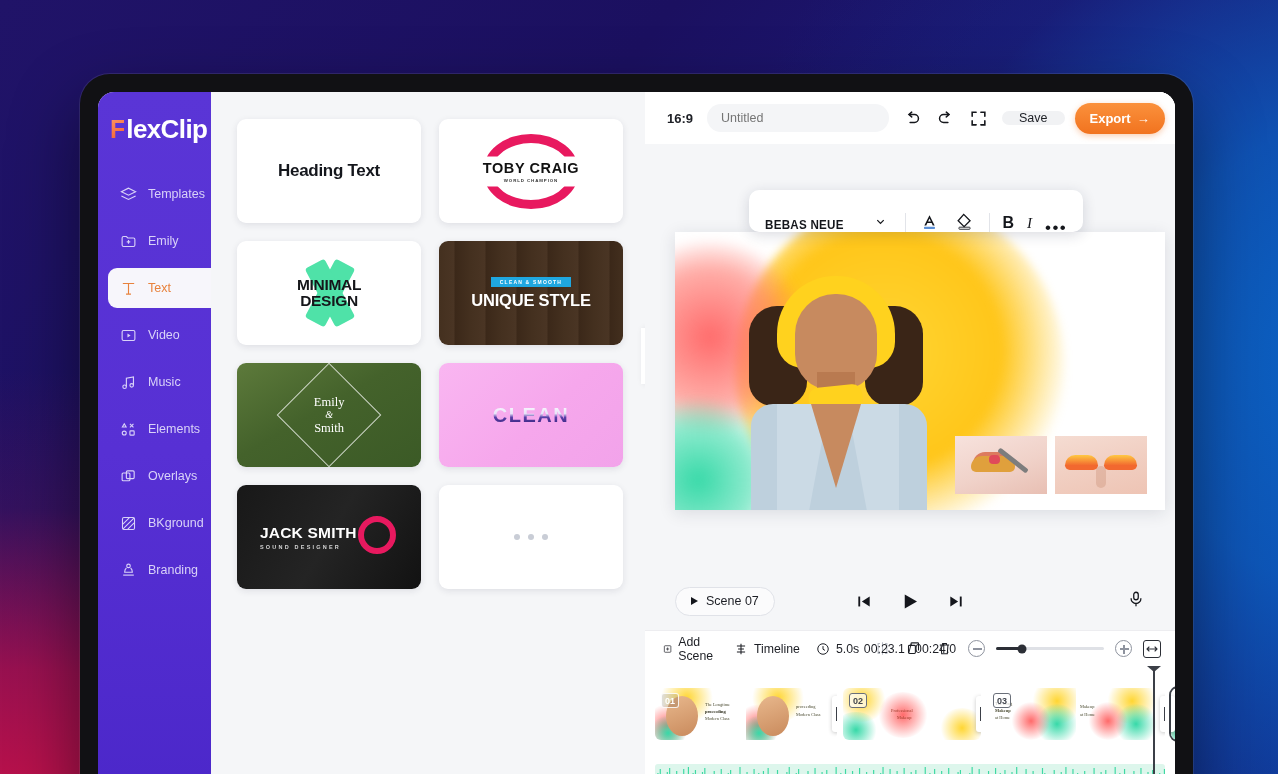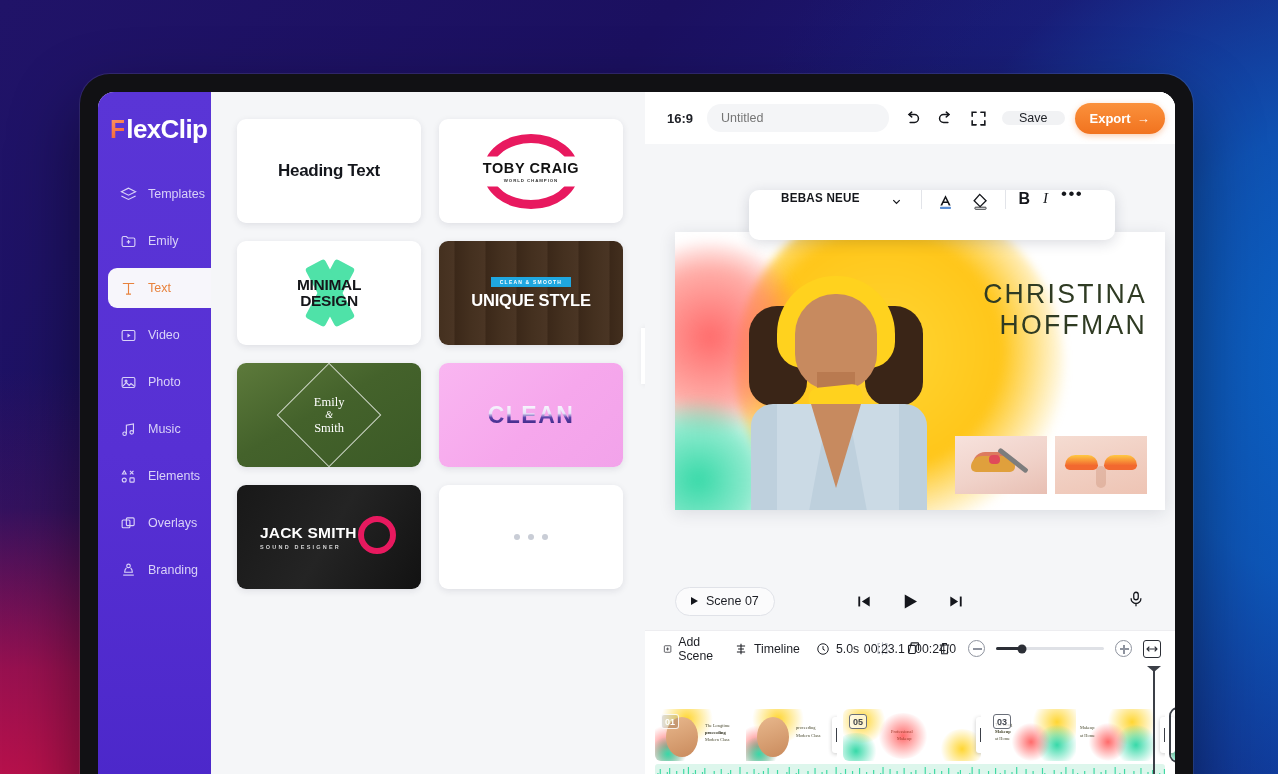--- a/index.html
+++ b/index.html
@@ -95,21 +95,21 @@
     flex-direction: column; gap: 4px;
   }
   .unique-badge { background:#1fa7e0; color:#fff; font-size:5px; font-weight:bold; letter-spacing:1.2px; padding:2px 9px; }
   .unique-t { color:#fff; font-size: 16.5px; font-weight: bold; letter-spacing:-0.2px; }
   .emily { background: linear-gradient(150deg,#5d7a3b 0%,#44622b 45%,#3b5a26 100%); }
   .emily-dia { width:74px; height:74px; border:1.3px solid rgba(255,255,255,0.75); transform: rotate(45deg); display:flex;align-items:center;justify-content:center;}
   .emily-t { transform: rotate(-45deg); text-align:center; color:#fff; font-family:"Liberation Serif",serif; font-size:12.5px; line-height:1.15; white-space:nowrap;}
   .emily-t i { font-style:italic; font-size: 10px; display:block;}
   .clean { background: linear-gradient(135deg,#f9b6f1 0%,#f6a7ec 55%,#f2a3ea 100%); }
   .clean-t {
-    font-size: 23px; font-weight: bold; letter-spacing: 1.5px;
+    font-size: 20px; font-weight: bold; letter-spacing: 1.5px;
     background: linear-gradient(180deg,#ffffff 0%, #e8e2f8 42%, #5b3fa8 58%, #2b1b6e 100%);
     -webkit-background-clip:text; background-clip:text; color:transparent;
   }
   .jack { background: linear-gradient(120deg,#181818 0%, #242424 50%, #121212 100%); }
   .jack-inner { position:relative; width:150px; text-align:left; padding-left:6px;}
   .jack-t { color:#fff; font-size:15.5px; font-weight:bold; letter-spacing:0.2px;}
   .jack-sub { color:#d5d5d5; font-size:5.5px; font-weight:bold; letter-spacing:2.2px; margin-top:2px;}
   .jack-ring { position:absolute; right:8px; top:-8px; width:38px;height:38px;border:6px solid #e8195f;border-radius:50%;}
   .dots-card { gap:8px; }
   .dots-card i { width:6px;height:6px;border-radius:50%;background:#c9cdd6;display:block;}
@@ -145,23 +145,23 @@
     background: linear-gradient(180deg,#fb913c 0%, #f1731f 100%);
     color:#fff; font-size: 13px; font-weight:bold; cursor:pointer;
     display:flex; align-items:center; gap:6px; font-family:"Liberation Sans",sans-serif;
     box-shadow: 0 2px 6px rgba(241,115,31,0.35);
   }
   .divider-v { width:1px; height:24px; background:#e3e5e9; }
 
   .stage { flex: 1; background:#f5f6f8; position:relative; }
 
   .fmt-toolbar {
-    position:absolute; left: 104px; top: 46px; height: 50px;
+    position:absolute; left: 104px; top: 46px; height: 42px;
     background:#fff; border-radius: 10px; box-shadow: 0 3px 14px rgba(25,30,60,0.16);
-    display:flex; align-items:flex-start; padding: 0 32px; gap: 13px; z-index: 5;
+    display:flex; align-items:flex-end; padding: 0 16px; gap: 13px; z-index: 5;
   }
   .font-name { font-size: 13.5px; font-weight: bold; color:#15171c; letter-spacing:0.3px; font-family:"Liberation Sans Narrow","Liberation Sans",sans-serif; transform: scaleX(0.86); transform-origin:left center;}
   .fmt-sep { width:1px; height:19px; background:#e2e4e9; }
   .fmt-ico { width: 22px; height:22px; display:flex;align-items:center;justify-content:center; cursor:pointer;}
   .fmt-b { font-size: 16px; font-weight:bold; color:#15171c; cursor:pointer;}
   .fmt-i { font-size: 15px; font-style:italic; color:#15171c; font-family:"Liberation Serif",serif; cursor:pointer;}
   .fmt-dots { letter-spacing:1.4px; font-size: 17px; color:#15171c; line-height:0.5; cursor:pointer;}
 
   .canvas {
     position:absolute; left: 30px; top: 88px; width: 490px; height: 278px;
@@ -238,21 +238,21 @@
   .circ-btn { width:17px;height:17px;border:1.3px solid #8e939e;border-radius:50%;position:relative;cursor:pointer;}
   .circ-btn::before { content:""; position:absolute; left:3.5px; top:7.2px; width:9px; height:1.4px; background:#8e939e;}
   .circ-btn.plus::after { content:""; position:absolute; left:7.2px; top:3.5px; width:1.4px; height:9px; background:#8e939e;}
   .slider { width: 108px; height: 3px; background:#dfe1e6; border-radius:2px; position:relative; cursor:pointer;}
   .slider .fill { position:absolute; left:0; top:0; height:100%; width: 24%; background:#2c2f36; border-radius:2px;}
   .slider .knob { position:absolute; left: 24%; top:50%; transform:translate(-50%,-50%); width:9px;height:9px;border-radius:50%;background:#2c2f36;}
   .fit-btn { width:18px;height:18px;border:1.3px solid #2c2f36; border-radius:3px; display:flex;align-items:center;justify-content:center;cursor:pointer;}
 
   .tl-tracks { position:relative; height: 148px; padding: 22px 0 0 0; overflow:hidden;}
   .clips { display:flex; gap: 0; padding-left: 10px; align-items:flex-start; position:relative;}
-  .clip { height: 52px; border-radius: 6px; overflow:hidden; position:relative; margin-right:6px; cursor:pointer; flex:0 0 auto;margin-top:21px;}
+  .clip { height: 52px; border-radius: 6px; overflow:hidden; position:relative; margin-right:6px; cursor:pointer; flex:0 0 auto;}
   .clip.sel { box-shadow: 0 0 0 2px #3b3f47; border-radius: 7px; }
   .clip-badge {
     position:absolute; left:6px; top:5px; min-width:17px; height:15px;
     border:1px solid rgba(255,255,255,0.85); border-radius:3px; color:#fff;
     font-size:9px; font-weight:bold; display:flex;align-items:center;justify-content:center; padding:0 3px; z-index:4;
     background: rgba(0,0,0,0.12);
   }
   .clip-badge.dark { border-color:#6a6f79; color:#42464f; background: rgba(255,255,255,0.7); }
   .ct { width: 100px; height: 52px; position:relative; overflow:hidden; float:left;}
   .handle {
@@ -323,30 +323,20 @@
             <svg viewBox="0 0 24 24" fill="none" stroke="currentColor" stroke-width="1.6">
               <rect x="3" y="5" width="18" height="14" rx="2"></rect>
               <path d="M10.5 9.3v5.4l4.5-2.7z" fill="currentColor" stroke="none"></path>
             </svg>
           </span>
       <span>Video</span>
     </div>
     <div class="nav-item">
       <span class="ico">
             <svg viewBox="0 0 24 24" fill="none" stroke="currentColor" stroke-width="1.6">
-              <rect x="3" y="5" width="18" height="14" rx="2"></rect>
-              <circle cx="8.5" cy="10" r="1.4"></circle>
-              <path d="M4 17l5-5 4 4 2.5-2.5L20 17"></path>
-            </svg>
-          </span>
-      <span>Photo</span>
-    </div>
-    <div class="nav-item">
-      <span class="ico">
-            <svg viewBox="0 0 24 24" fill="none" stroke="currentColor" stroke-width="1.6">
               <path d="M9 18V6l10-2v12"></path>
               <circle cx="6.5" cy="18" r="2.5"></circle>
               <circle cx="16.5" cy="16" r="2.5"></circle>
             </svg>
           </span>
       <span>Music</span>
     </div>
     <div class="nav-item">
       <span class="ico">
             <svg viewBox="0 0 24 24" fill="none" stroke="currentColor" stroke-width="1.6">
@@ -359,20 +349,29 @@
       <span>Elements</span>
     </div>
     <div class="nav-item">
       <span class="ico">
             <svg viewBox="0 0 24 24" fill="none" stroke="currentColor" stroke-width="1.6">
               <rect x="3" y="7" width="11" height="11" rx="1.5"></rect>
               <rect x="9" y="4" width="11" height="11" rx="1.5"></rect>
             </svg>
           </span>
       <span>Overlays</span>
+    </div>
+    <div class="nav-item">
+      <span class="ico">
+            <svg viewBox="0 0 24 24" fill="none" stroke="currentColor" stroke-width="1.5">
+              <rect x="3.5" y="3.5" width="17" height="17" rx="2"></rect>
+              <path d="M4 20L20 4M4 13l9-9M11 20l9-9"></path>
+            </svg>
+          </span>
+      <span>BKground</span>
     </div>
     <div class="nav-item">
       <span class="ico">
             <svg viewBox="0 0 24 24" fill="none" stroke="currentColor" stroke-width="1.6">
               <circle cx="12" cy="5.5" r="2.5"></circle>
               <path d="M9 8.5c-1.6 1.4-2.4 3.6-2.4 6h10.8c0-2.4-.8-4.6-2.4-6"></path>
               <path d="M4.5 18.5h15"></path>
             </svg>
           </span>
       <span>Branding</span>
@@ -525,24 +524,20 @@
           <i class="p-scarf"></i>
               <i class="p-face"></i>
               <i class="p-neck"></i>
           <i class="p-knot"></i>
           <i class="p-jacket"></i>
               <i class="p-lapelL"></i>
               <i class="p-lapelR"></i>
               <i class="p-vneck"></i>
         </div>
 
-        <div class="cv-title">
-          <div class="cv-l1">CHRISTINA</div>
-          <div class="cv-l2">HOFFMAN</div>
-        </div>
 
 
         <div class="cv-thumbs">
           <div class="cv-th th1">
             <i class="lid"></i>
                 <i class="eye"></i>
                 <i class="brush"></i>
                 <i class="brushtip"></i>
           </div>
           <div class="cv-th th2">
@@ -674,21 +669,21 @@
           <div class="clip" style="width:138px">
             <div class="ct" style="width:138px">
               <div class="mini m-white"></div>
               <i class="m-y" style="left:-6px;top:-10px;width:50px;height:44px"></i>
               <i class="m-r" style="left:34px;top:4px;width:52px;height:46px"></i>
               <i class="m-g" style="left:-10px;top:24px;width:46px;height:36px"></i>
               <i class="m-y" style="left:96px;top:20px;width:46px;height:40px"></i>
               <span class="m-txt" style="left:48px;top:20px;color:#a03b2b">Professional</span>
               <span class="m-txt" style="left:54px;top:27px;color:#a03b2b">Makeup</span>
             </div>
-            <span class="clip-badge dark">05</span>
+            <span class="clip-badge dark">02</span>
             <span class="handle" style="right:-4px;"></span>
           </div>
 
           <div class="clip" style="width:178px">
             <div class="ct" style="width:89px">
               <div class="mini m-white"></div>
               <i class="m-y" style="left:44px;top:-10px;width:52px;height:46px"></i>
               <i class="m-g" style="left:48px;top:16px;width:44px;height:40px"></i>
               <i class="m-r" style="left:24px;top:14px;width:40px;height:38px"></i>
               <span class="m-txt" style="left:8px;top:13px">The Long</span>

